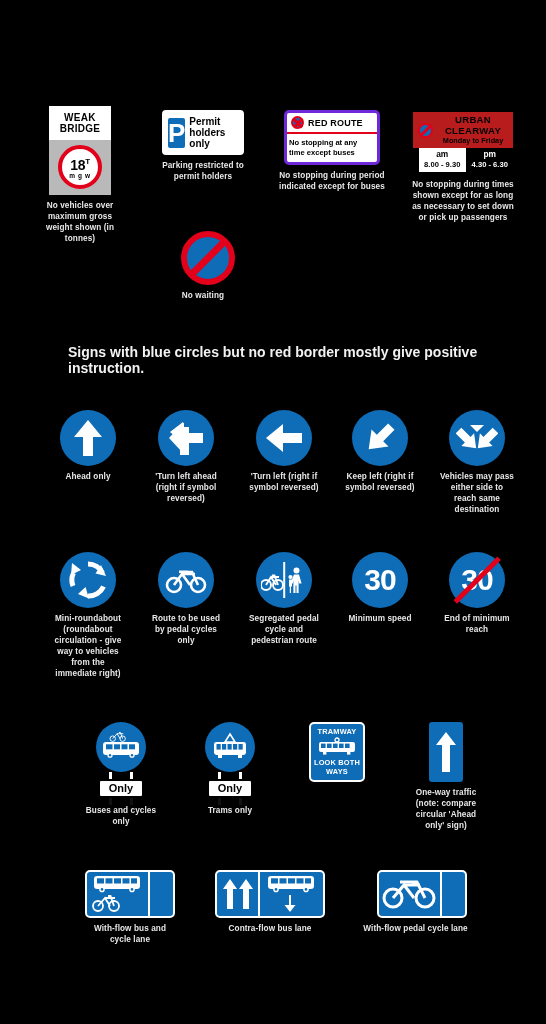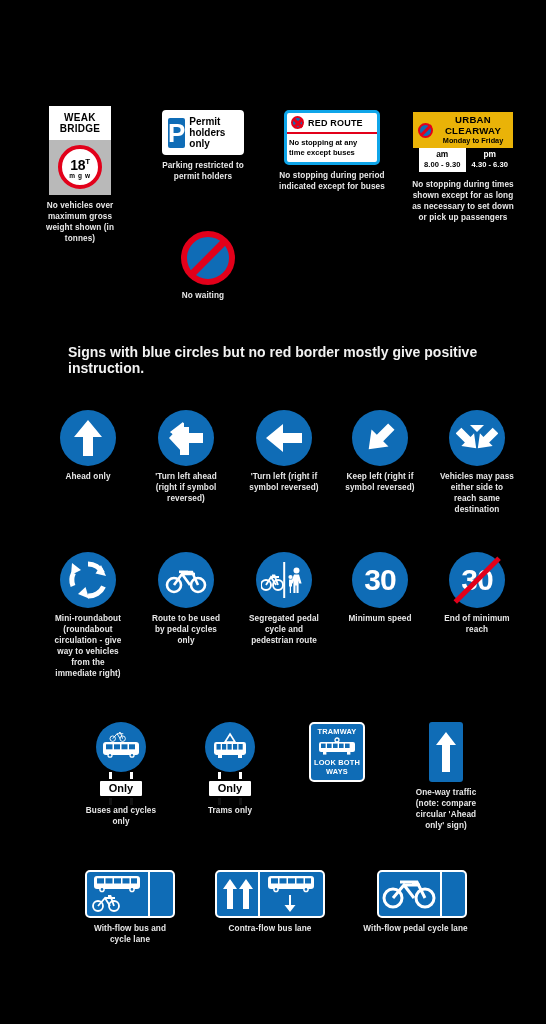--- a/index.html
+++ b/index.html
@@ -94,21 +94,21 @@
   .p-badge{
     width:28px;height:30px;background:#0f6cb6;border-radius:2px;
     display:flex;align-items:center;justify-content:center;
     color:#fff;font-size:26px;font-weight:bold;line-height:26px;
     font-family:"Liberation Sans",sans-serif;
   }
   .p-text{color:#000;font-size:10px;font-weight:bold;line-height:11px;text-align:left;}
 
   
   .redroute{
-    background:#fff;border:3px solid #0ea5e9;border-radius:5px;
+    background:#fff;border:3px solid #6d28d9;border-radius:5px;
     width:96px;overflow:hidden;
   }
   .rr-top{
     display:flex;align-items:center;gap:4px;
     padding:3px 4px;border-bottom:2px solid #e2001a;
   }
   .rr-icon{
     width:13px;height:13px;border-radius:50%;
     background:#0f6cb6;border:2px solid #e2001a;box-sizing:border-box;
     position:relative;flex:none;
@@ -117,21 +117,21 @@
     position:absolute;left:50%;top:50%;width:12px;height:2.5px;background:#e2001a;
   }
   .rr-icon .x1{transform:translate(-50%,-50%) rotate(45deg);}
   .rr-icon .x2{transform:translate(-50%,-50%) rotate(-45deg);}
   .rr-title{color:#000;font-size:9px;font-weight:bold;letter-spacing:.2px;}
   .rr-bot{color:#000;font-size:7.6px;font-weight:bold;line-height:9.5px;text-align:left;padding:4px 2px 5px;}
 
   
   .clearway{width:104px;border:2px solid #000;}
   .cw-top{
-    background:#eab308;display:flex;align-items:center;gap:4px;padding:3px 4px 3px 5px;
+    background:#b91c1c;display:flex;align-items:center;gap:4px;padding:3px 4px 3px 5px;
   }
   .cw-icon{
     width:15px;height:15px;border-radius:50%;
     background:#0f6cb6;border:2.5px solid #e2001a;box-sizing:border-box;
     position:relative;flex:none;
   }
   .cw-icon .sl{
     position:absolute;left:50%;top:50%;width:14px;height:2.5px;background:#e2001a;
     transform:translate(-50%,-50%) rotate(-45deg);
   }

